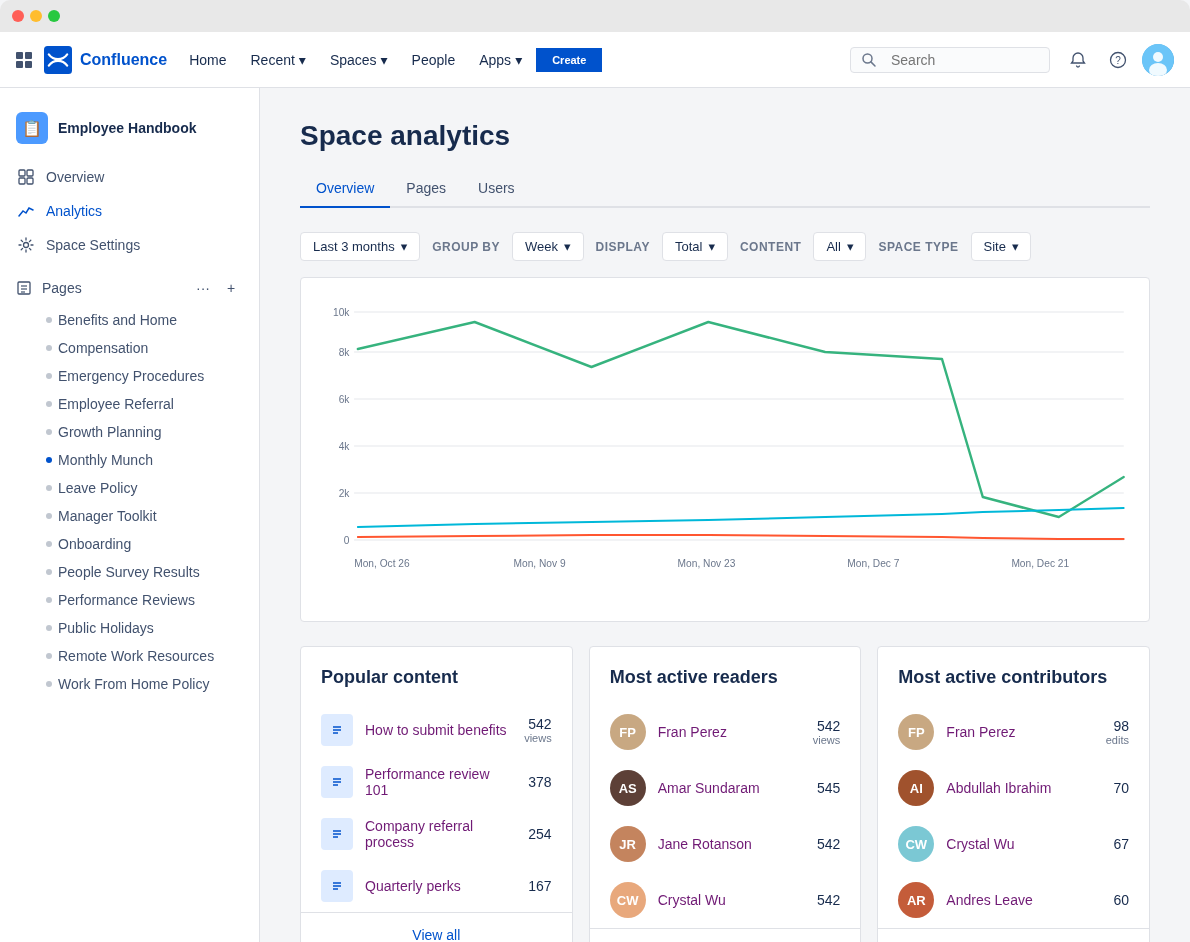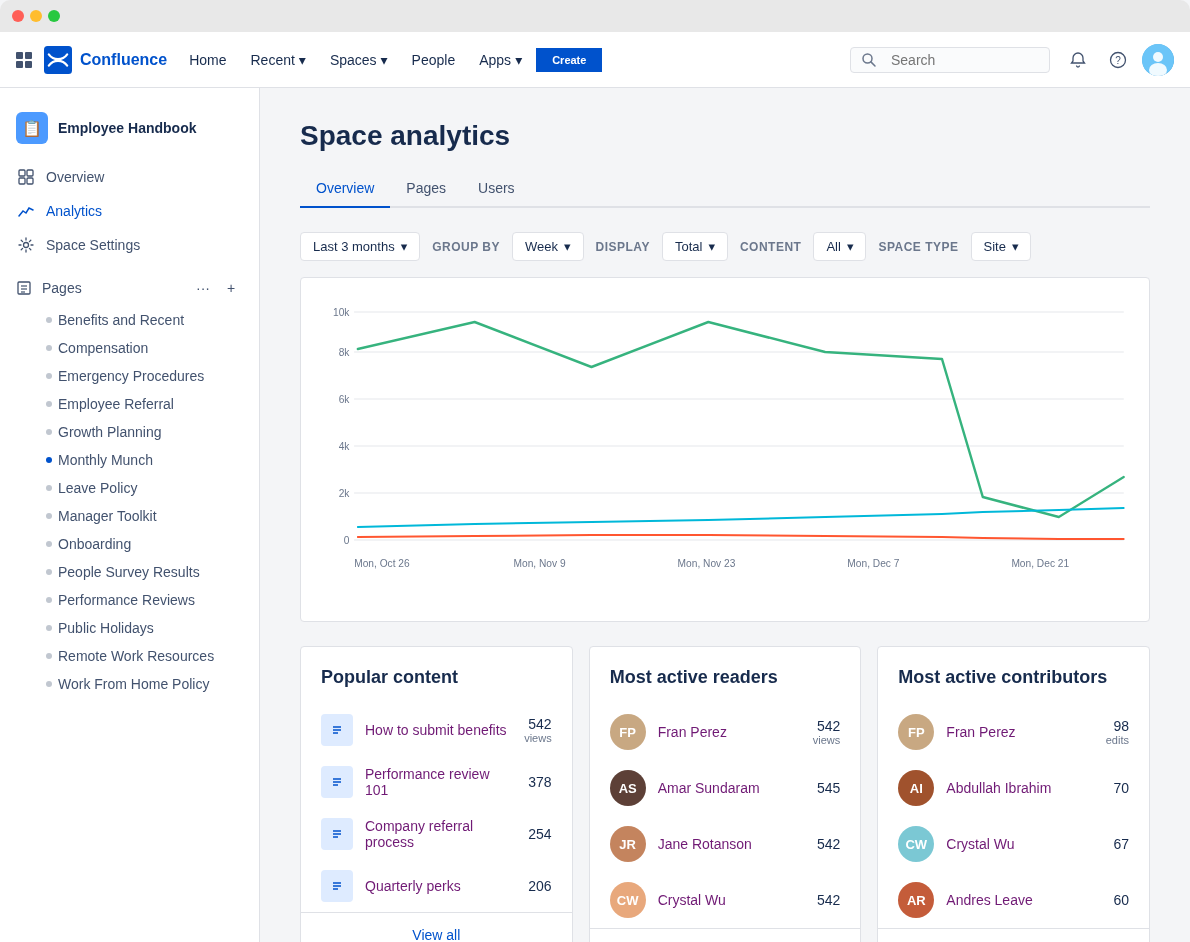--- a/index.html
+++ b/index.html
@@ -205,21 +205,21 @@
           <span>Pages</span>
         </div>
         <div class="pages-actions">
           <div class="pages-action-btn">···</div>
           <div class="pages-action-btn">+</div>
         </div>
       </div>
       <div id="page-list">
           <div class="page-item">
             <span class="page-bullet"></span>
-            <span>Benefits and Recent</span>
+            <span>Benefits and Home</span>
           </div>
           <div class="page-item">
             <span class="page-bullet"></span>
             <span>Compensation</span>
           </div>
           <div class="page-item">
             <span class="page-bullet"></span>
             <span>Emergency Procedures</span>
           </div>
           <div class="page-item">
@@ -392,21 +392,21 @@
           <div class="doc-icon">
             <svg width="18" height="18" viewBox="0 0 18 18" fill="none">
               <rect x="2" y="1" width="14" height="16" rx="2" fill="#deebff"></rect>
               <line x1="5" y1="6" x2="13" y2="6" stroke="#0052cc" stroke-width="1.5"></line>
               <line x1="5" y1="9" x2="13" y2="9" stroke="#0052cc" stroke-width="1.5"></line>
               <line x1="5" y1="12" x2="10" y2="12" stroke="#0052cc" stroke-width="1.5"></line>
             </svg>
           </div>
           <span class="item-name">Quarterly perks</span>
           <div class="count-block">
-            <div class="item-count">206</div>
+            <div class="item-count">167</div>
           </div>
         </div>
 
         <div class="card-footer">
           <button class="view-all-btn">View all</button>
         </div>
       </div>
 
       <div class="card">
         <div class="card-title">Most active readers</div>

